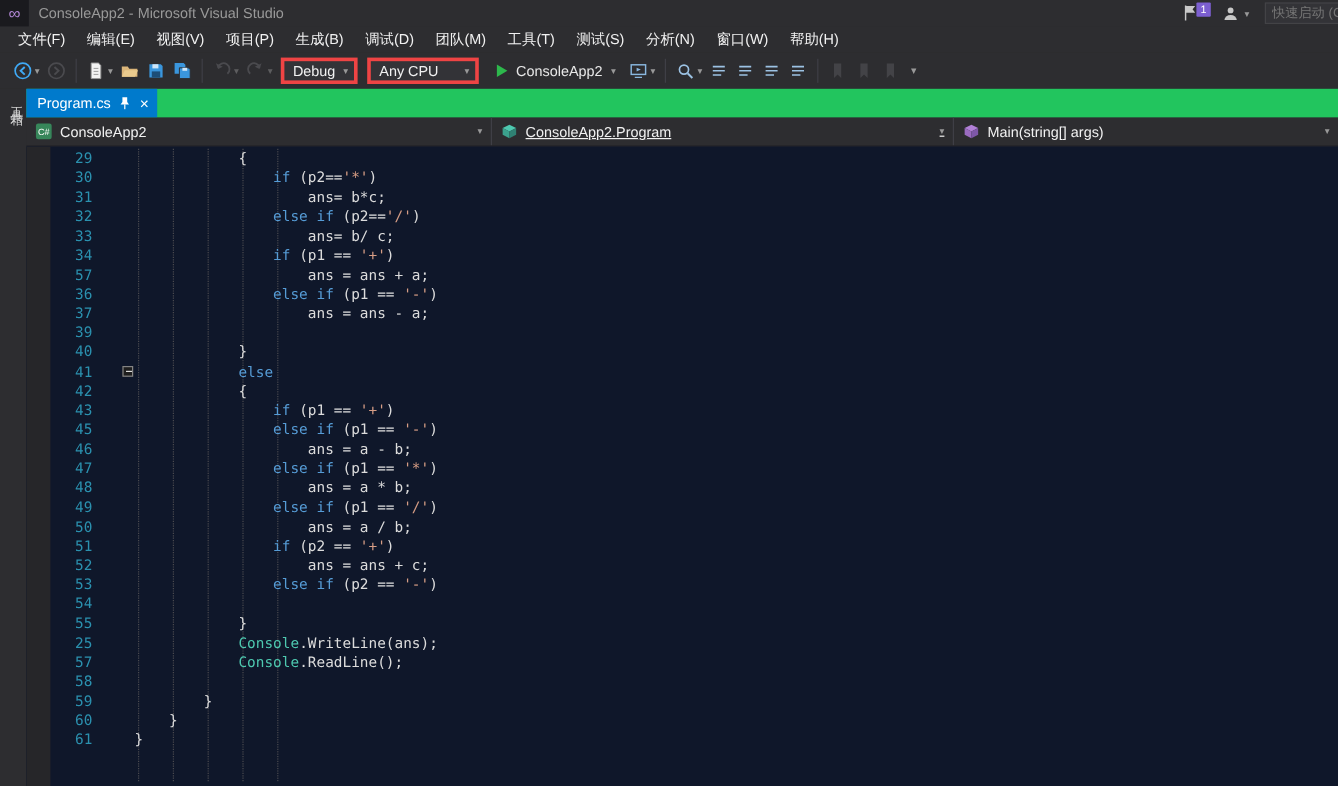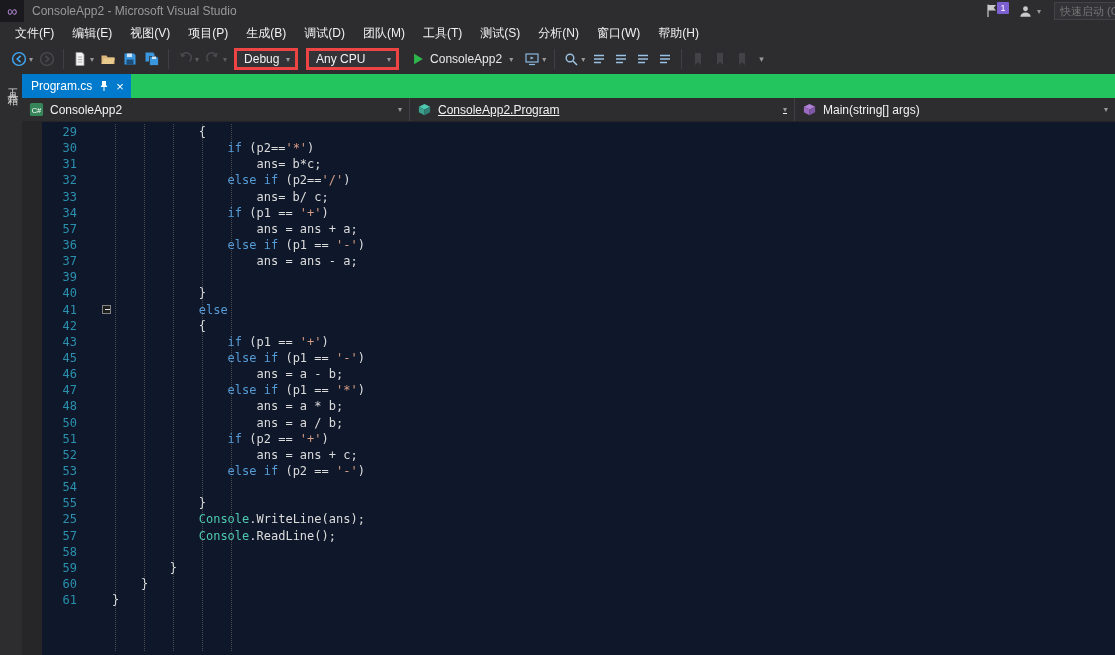--- a/index.html
+++ b/index.html
@@ -349,20 +349,21 @@
             <div class="row"><span class="ln">37</span><span class="fold"></span><span class="codeline"><span class="tok-p">                    ans = ans - a;</span></span></div>
             <div class="row"><span class="ln">39</span><span class="fold"></span><span class="codeline"></span></div>
             <div class="row"><span class="ln">40</span><span class="fold"></span><span class="codeline"><span class="tok-p">            }</span></span></div>
             <div class="row"><span class="ln">41</span><span class="fold"><span class="fold-box"></span></span><span class="codeline"><span class="tok-p">            </span><span class="tok-k">else</span></span></div>
             <div class="row"><span class="ln">42</span><span class="fold"></span><span class="codeline"><span class="tok-p">            {</span></span></div>
             <div class="row"><span class="ln">43</span><span class="fold"></span><span class="codeline"><span class="tok-p">                </span><span class="tok-k">if</span><span class="tok-p"> (p1 == </span><span class="tok-s">'+'</span><span class="tok-p">)</span></span></div>
             <div class="row"><span class="ln">45</span><span class="fold"></span><span class="codeline"><span class="tok-p">                </span><span class="tok-k">else</span><span class="tok-p"> </span><span class="tok-k">if</span><span class="tok-p"> (p1 == </span><span class="tok-s">'-'</span><span class="tok-p">)</span></span></div>
             <div class="row"><span class="ln">46</span><span class="fold"></span><span class="codeline"><span class="tok-p">                    ans = a - b;</span></span></div>
             <div class="row"><span class="ln">47</span><span class="fold"></span><span class="codeline"><span class="tok-p">                </span><span class="tok-k">else</span><span class="tok-p"> </span><span class="tok-k">if</span><span class="tok-p"> (p1 == </span><span class="tok-s">'*'</span><span class="tok-p">)</span></span></div>
             <div class="row"><span class="ln">48</span><span class="fold"></span><span class="codeline"><span class="tok-p">                    ans = a * b;</span></span></div>
+            <div class="row"><span class="ln">49</span><span class="fold"></span><span class="codeline"><span class="tok-p">                </span><span class="tok-k">else</span><span class="tok-p"> </span><span class="tok-k">if</span><span class="tok-p"> (p1 == </span><span class="tok-s">'/'</span><span class="tok-p">)</span></span></div>
             <div class="row"><span class="ln">50</span><span class="fold"></span><span class="codeline"><span class="tok-p">                    ans = a / b;</span></span></div>
             <div class="row"><span class="ln">51</span><span class="fold"></span><span class="codeline"><span class="tok-p">                </span><span class="tok-k">if</span><span class="tok-p"> (p2 == </span><span class="tok-s">'+'</span><span class="tok-p">)</span></span></div>
             <div class="row"><span class="ln">52</span><span class="fold"></span><span class="codeline"><span class="tok-p">                    ans = ans + c;</span></span></div>
             <div class="row"><span class="ln">53</span><span class="fold"></span><span class="codeline"><span class="tok-p">                </span><span class="tok-k">else</span><span class="tok-p"> </span><span class="tok-k">if</span><span class="tok-p"> (p2 == </span><span class="tok-s">'-'</span><span class="tok-p">)</span></span></div>
             <div class="row"><span class="ln">54</span><span class="fold"></span></div>
             <div class="row"><span class="ln">55</span><span class="fold"></span><span class="codeline"><span class="tok-p">            }</span></span></div>
             <div class="row"><span class="ln">25</span><span class="fold"></span><span class="codeline"><span class="tok-p">            </span><span class="tok-t">Console</span><span class="tok-p">.WriteLine(ans);</span></span></div>
             <div class="row"><span class="ln">57</span><span class="fold"></span><span class="codeline"><span class="tok-p">            </span><span class="tok-t">Console</span><span class="tok-p">.ReadLine();</span></span></div>
             <div class="row"><span class="ln">58</span><span class="fold"></span><span class="codeline"></span></div>
             <div class="row"><span class="ln">59</span><span class="fold"></span><span class="codeline"><span class="tok-p">        }</span></span></div>

